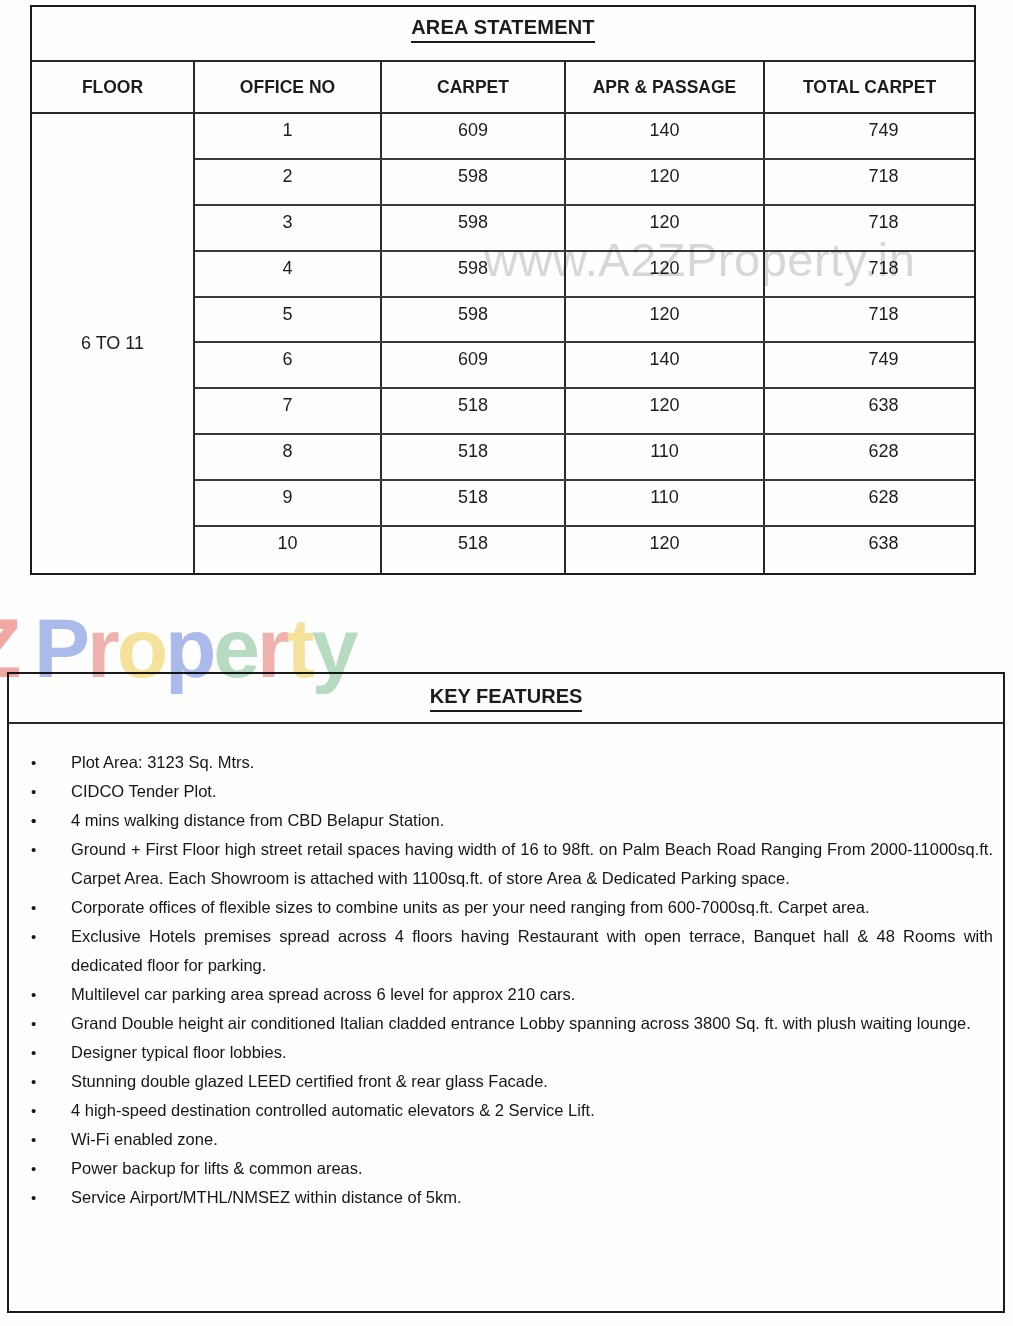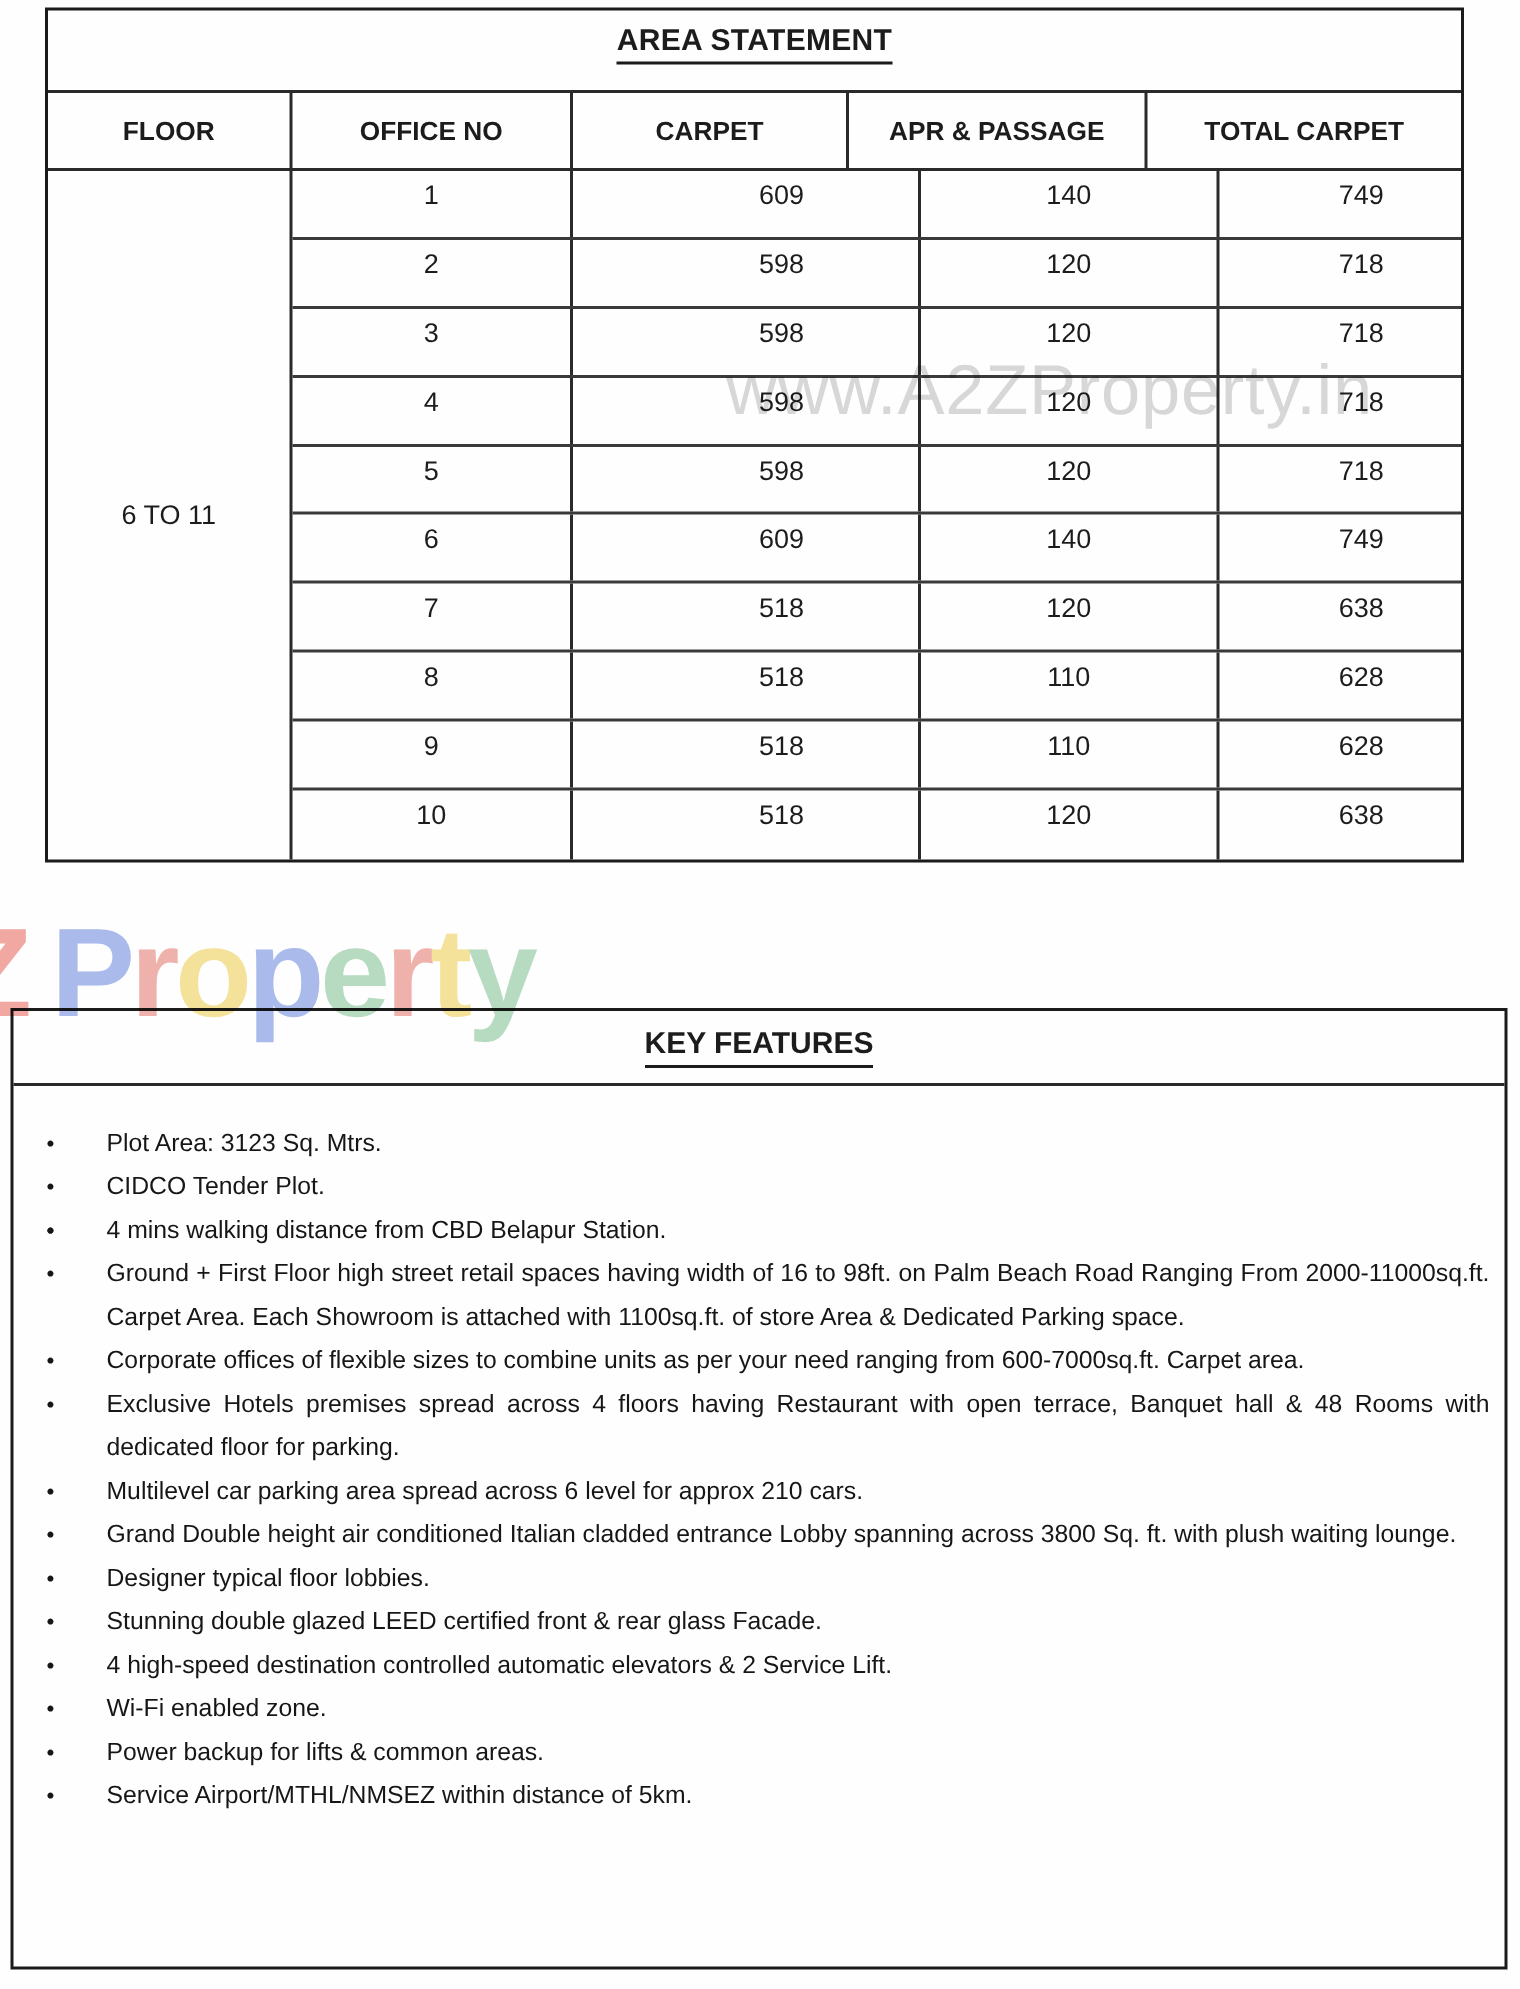--- a/index.html
+++ b/index.html
@@ -77,21 +77,21 @@
   .trow:last-child { border-bottom: none; }
   .td {
     display: flex;
     justify-content: center;
     align-items: flex-start;
     padding-top: 6px;
     font-size: 18px;
     border-right: 2px solid #2a2a2a;
   }
   .td.col-office { width: 187px; }
-  .td.col-carpet { width: 184px; margin-left: 48px; }
+  .td.col-carpet { width: 184px; }
   .td.col-apr    { width: 199px; text-align: right; }
   .td.col-total  { flex: 1; border-right: none; padding-left: 28px; }
 
   
   .site-watermark {
     position: absolute;
     left: 484px; top: 206px;
     font-size: 47px;
     letter-spacing: 0.5px;
     white-space: nowrap;

